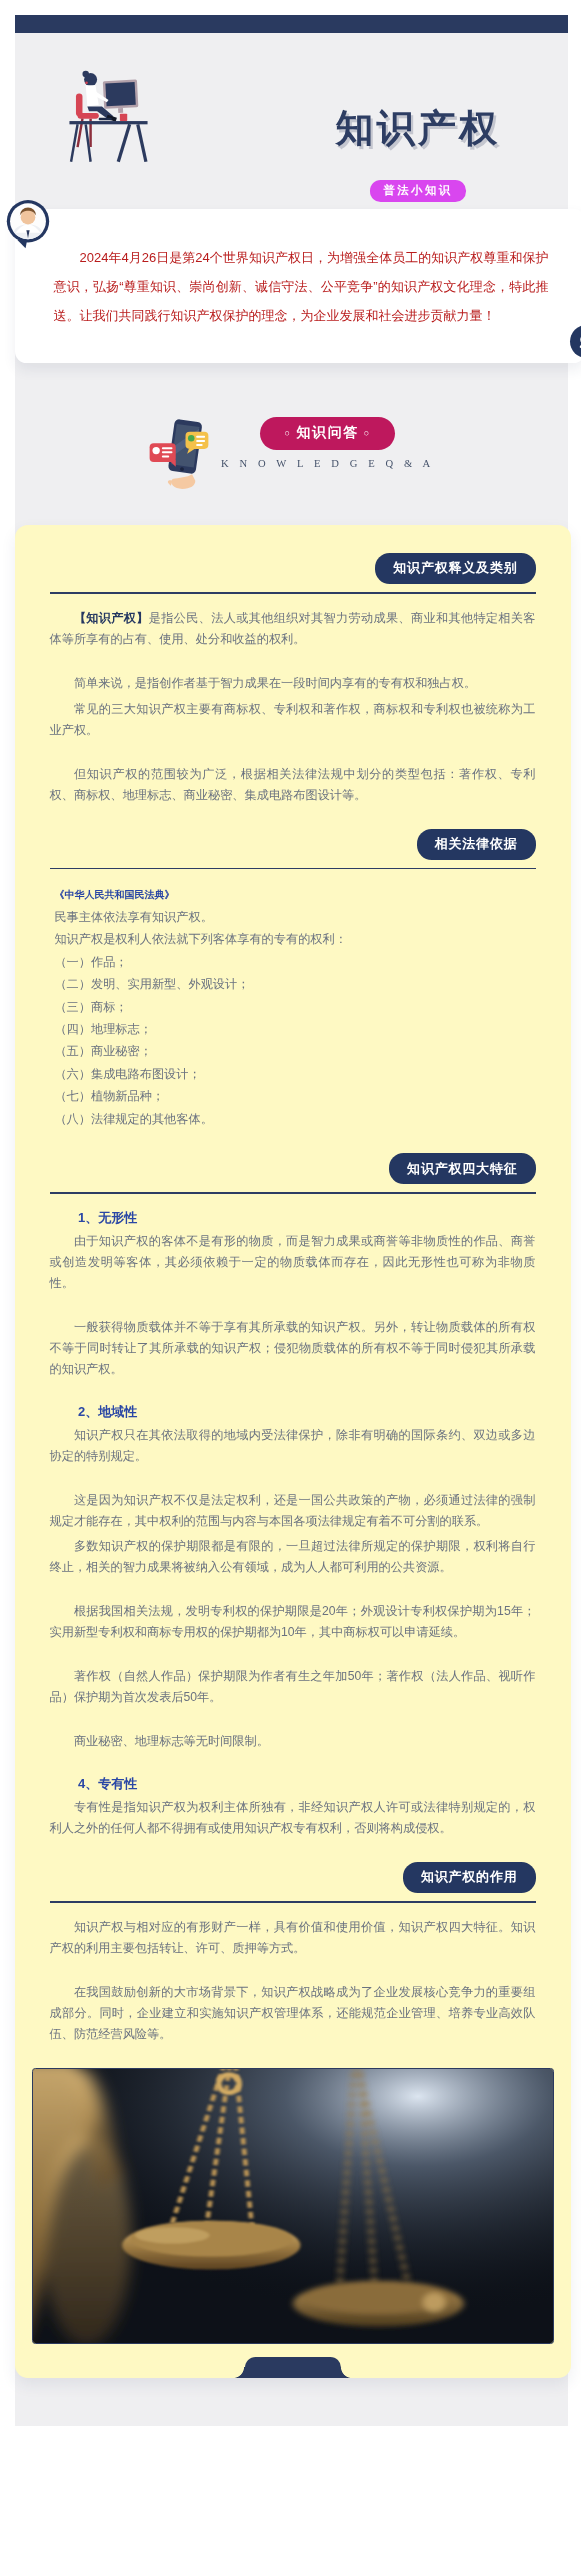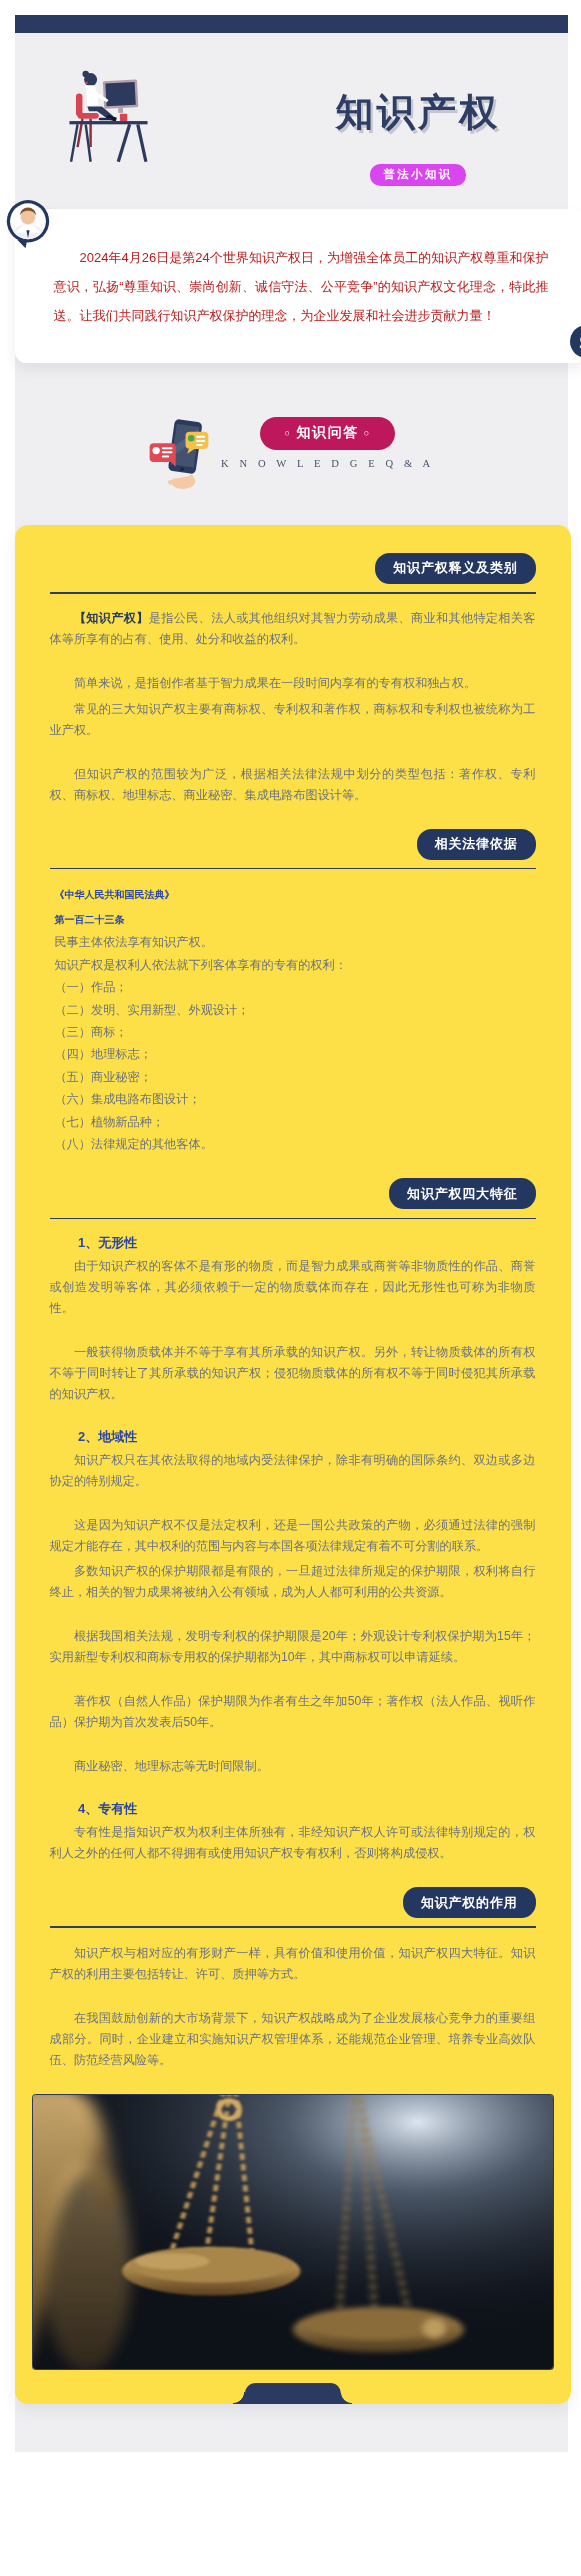--- a/index.html
+++ b/index.html
@@ -3,21 +3,21 @@
 <meta charset="utf-8">
 <style>
   html,body{margin:0;padding:0;background:#ffffff;}
   body{width:582px;font-family:"Liberation Sans","DejaVu Sans",sans-serif;-webkit-font-smoothing:antialiased;}
   .canvas{width:553px;margin:14.7px auto;background:#efeff1;padding-bottom:34px;}
   .topbar{height:18px;background:#2a3a60;}
 
   
   .header{position:relative;height:160px;}
   .illo-desk{position:absolute;left:51px;top:36px;}
-  .title-wrap{position:absolute;left:269px;top:54px;width:269px;text-align:center;}
+  .title-wrap{position:absolute;left:269px;top:70px;width:269px;text-align:center;}
   .main-title{font-size:38px;font-weight:800;color:#2d3d63;letter-spacing:3.3px;
               text-shadow:2.4px 3.3px 0 rgba(125,132,152,.38);}
   .title-badge{display:inline-block;margin-top:11.4px;background:#d946ef;color:#fff;
                font-size:11.4px;font-weight:700;letter-spacing:2.4px;padding:3.3px 14px;border-radius:10.6px;}
 
   
   .intro-card{position:relative;width:495px;margin:16.3px auto 0;background:#fff;border-radius:11.4px;
               box-shadow:0 6.5px 13px rgba(40,55,95,.08);padding:34px 36px 33px 39px;}
   .intro-text{font-size:13px;line-height:29px;color:#b91c1c;text-align:justify;text-indent:2em;}
   .avatar-bubble{position:absolute;left:-8.2px;top:-9.8px;width:44px;height:44px;}
@@ -27,21 +27,21 @@
   
   .qa-banner{margin-top:54px;display:flex;justify-content:center;align-items:flex-start;gap:11.4px;}
   .qa-right{text-align:center;}
   .qa-pill{display:inline-block;background:#be185d;color:#fff;border-radius:18px;
            padding:7.3px 19.6px;font-size:14px;font-weight:700;letter-spacing:1.6px;}
   .qa-dot{font-size:9px;vertical-align:1.6px;padding:0 4.9px;opacity:.95;}
   .qa-sub{margin-top:8.2px;font-family:"Liberation Serif","DejaVu Serif",serif;font-size:10.6px;
           letter-spacing:4.1px;color:#46536b;}
 
   
-  .main-card{width:486px;margin:33px auto 14px;background:#fde047;border-radius:13px;overflow:hidden;
+  .main-card{width:486px;margin:33px auto 14px;background:#fef9c3;border-radius:13px;overflow:hidden;
              box-shadow:0 6.5px 14.7px rgba(40,55,95,.08);padding:28px 35px 0 35px;}
   .sec-head{margin-top:23px;}
   .sec-head.first{margin-top:0;}
   .sec-badge{display:flex;justify-content:flex-end;}
   .sec-badge span{display:inline-block;background:#243761;color:#fff;font-size:13px;font-weight:700;
                   letter-spacing:0.8px;padding:6.5px 18px;border-radius:14.7px;}
   .sec-rule{height:1.6px;background:#2d3d63;margin:8.2px 0 14.7px 0;}
 
   p.body{font-size:12.2px;line-height:21px;color:#6a7280;text-align:justify;text-indent:2em;margin:4.1px 0 0 0;}
   p.body.gap{margin-top:23px;}
@@ -176,21 +176,20 @@
     <p class="body gap">但知识产权的范围较为广泛，根据相关法律法规中划分的类型包括：著作权、专利权、商标权、地理标志、商业秘密、集成电路布图设计等。</p>
 
     <div class="sec-head">
       <div class="sec-badge">
           <span>相关法律依据</span>
         </div>
       <div class="sec-rule"></div>
     </div>
     <div class="law-block">
       <div class="law-title">《中华人民共和国民法典》</div>
-      <div class="law-title">第一百二十三条</div>
       <p class="law-line">民事主体依法享有知识产权。</p>
       <p class="law-line">知识产权是权利人依法就下列客体享有的专有的权利：</p>
       <p class="law-line">（一）作品；</p>
       <p class="law-line">（二）发明、实用新型、外观设计；</p>
       <p class="law-line">（三）商标；</p>
       <p class="law-line">（四）地理标志；</p>
       <p class="law-line">（五）商业秘密；</p>
       <p class="law-line">（六）集成电路布图设计；</p>
       <p class="law-line">（七）植物新品种；</p>
       <p class="law-line">（八）法律规定的其他客体。</p>

